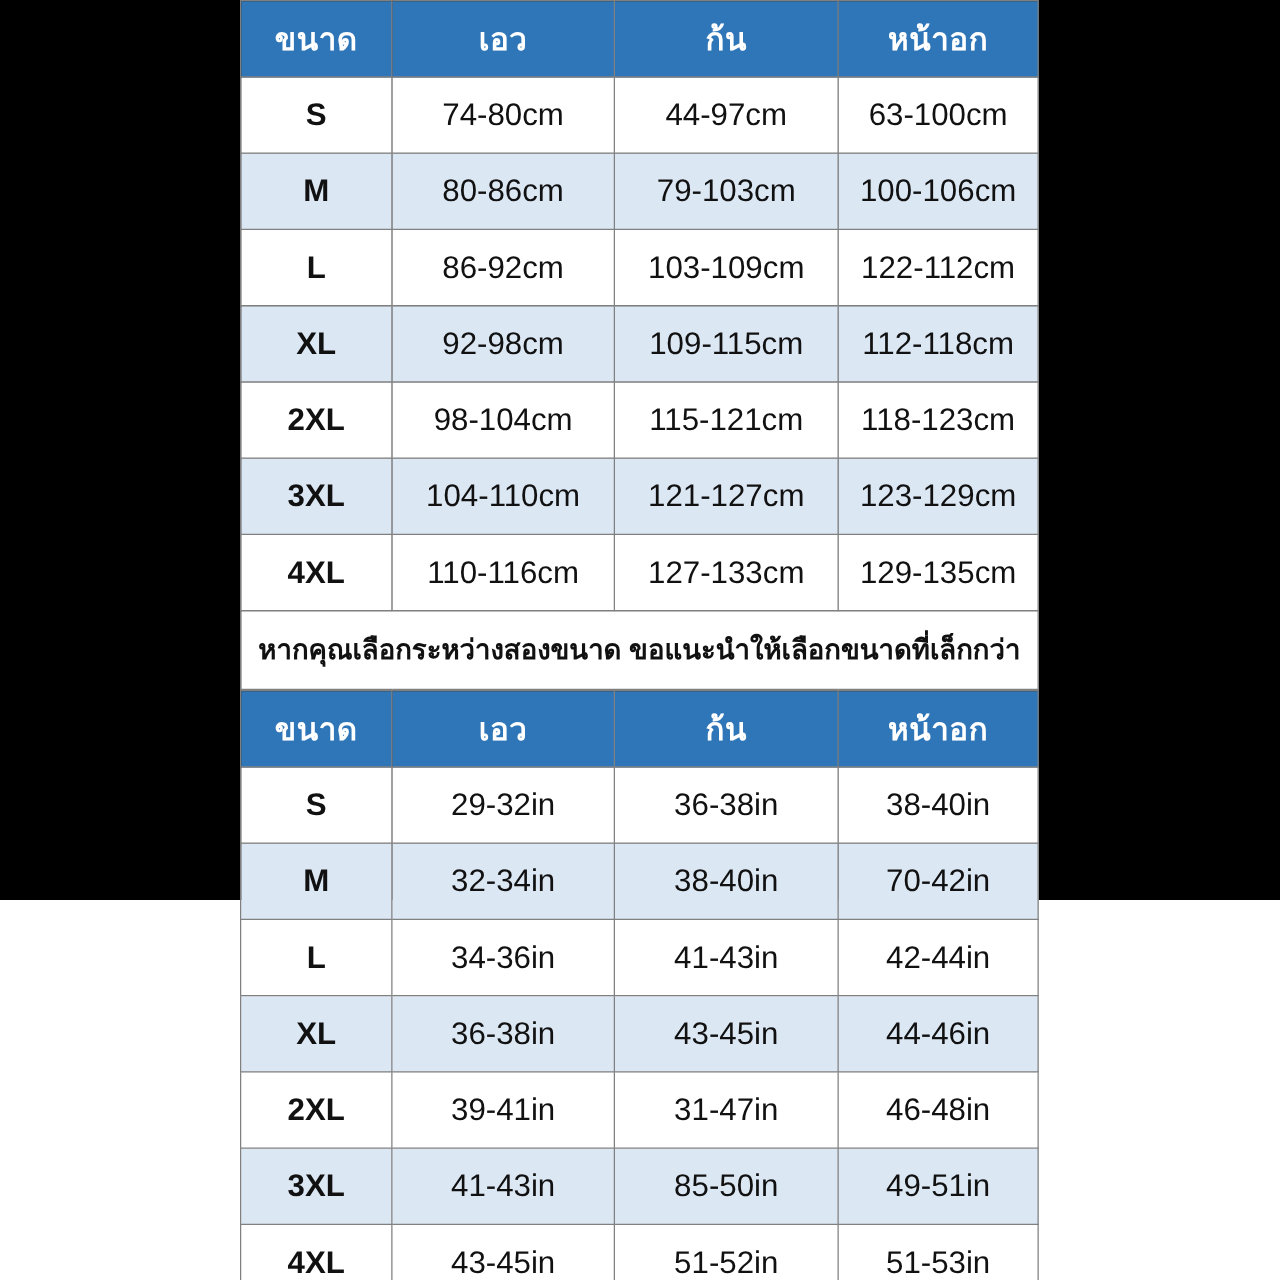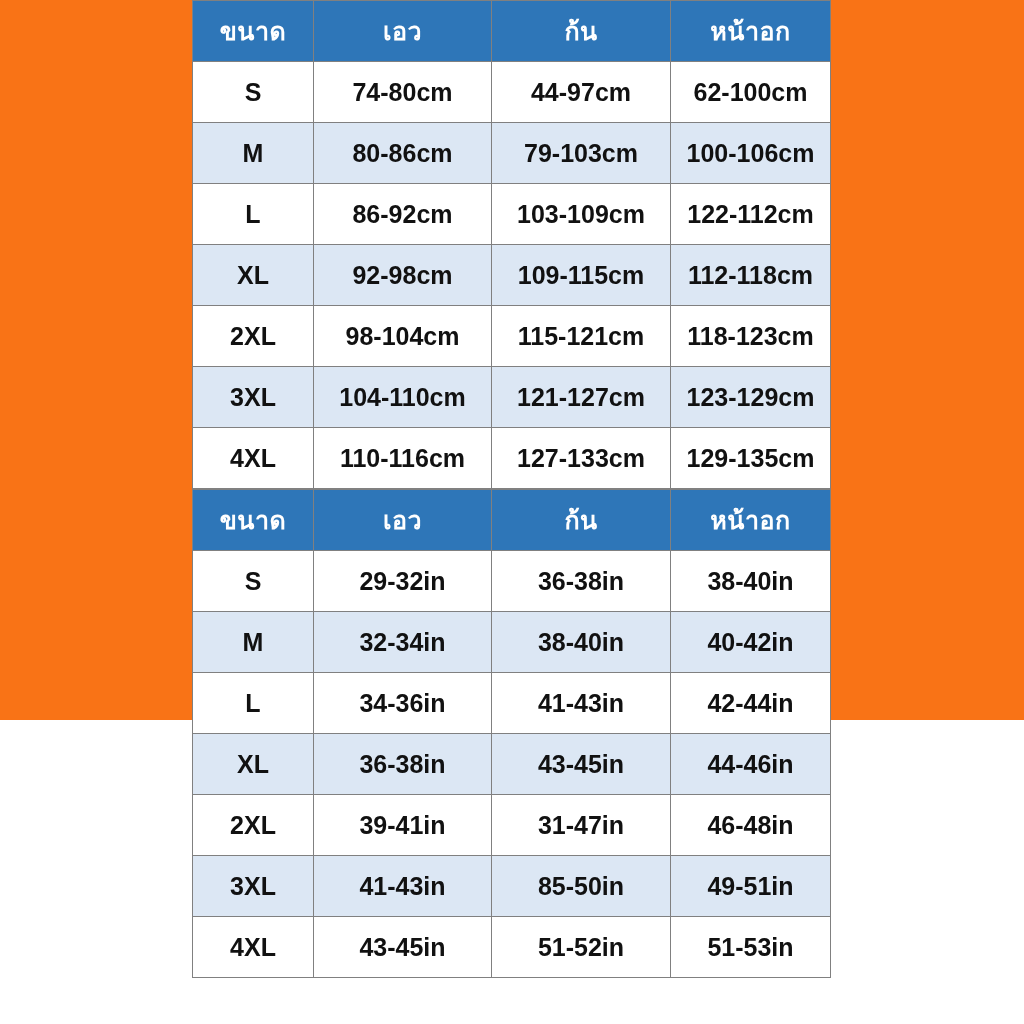--- a/index.html
+++ b/index.html
@@ -11,21 +11,21 @@
     width: 1024px;
     height: 1024px;
     font-family: "Liberation Sans", "DejaVu Sans", sans-serif;
     overflow: hidden;
   }
 
   .page {
     position: relative;
     width: 1024px;
     height: 720px;
-    background: #f97316;
+    background: #000000;
   }
 
   .chart-stack {
     position: absolute;
     left: 192px;
     top: 0px;
     width: 638px;
   }
 
   table.size-table {
@@ -53,21 +53,21 @@
     height: 60px;
     font-size: 25px;
     font-weight: 700;
     border: 1px solid #1b4b78;
     letter-spacing: 0.5px;
   }
 
   tbody td {
     height: 60px;
     font-size: 25px;
-    font-weight: 700;
+    font-weight: 400;
     color: #111111;
     background: #ffffff;
   }
 
   tbody tr.alt td {
     background: #DCE7F4;
   }
 
   td.col-size { font-weight: 600; }
 
@@ -104,21 +104,21 @@
           <th>เอว</th>
           <th>ก้น</th>
           <th>หน้าอก</th>
         </tr>
       </thead>
       <tbody>
         <tr>
           <td class="col-size">S</td>
           <td class="col-waist">74-80cm</td>
           <td class="col-hip">44-97cm</td>
-          <td class="col-chest">62-100cm</td>
+          <td class="col-chest">63-100cm</td>
         </tr>
         <tr class="alt">
           <td class="col-size">M</td>
           <td class="col-waist">80-86cm</td>
           <td class="col-hip">79-103cm</td>
           <td class="col-chest">100-106cm</td>
         </tr>
         <tr>
           <td class="col-size">L</td>
           <td class="col-waist">86-92cm</td>
@@ -141,20 +141,23 @@
           <td class="col-size">3XL</td>
           <td class="col-waist">104-110cm</td>
           <td class="col-hip">121-127cm</td>
           <td class="col-chest">123-129cm</td>
         </tr>
         <tr>
           <td class="col-size">4XL</td>
           <td class="col-waist">110-116cm</td>
           <td class="col-hip">127-133cm</td>
           <td class="col-chest">129-135cm</td>
+        </tr>
+        <tr class="note-row">
+          <td colspan="4">หากคุณเลือกระหว่างสองขนาด ขอแนะนำให้เลือกขนาดที่เล็กกว่า</td>
         </tr>
       </tbody>
     </table>
 
     <table class="size-table">
       <colgroup>
         <col class="c-size">
           <col class="c-waist">
           <col class="c-hip">
           <col class="c-chest">
@@ -171,21 +174,21 @@
         <tr>
           <td class="col-size">S</td>
           <td class="col-waist">29-32in</td>
           <td class="col-hip">36-38in</td>
           <td class="col-chest">38-40in</td>
         </tr>
         <tr class="alt">
           <td class="col-size">M</td>
           <td class="col-waist">32-34in</td>
           <td class="col-hip">38-40in</td>
-          <td class="col-chest">40-42in</td>
+          <td class="col-chest">70-42in</td>
         </tr>
         <tr>
           <td class="col-size">L</td>
           <td class="col-waist">34-36in</td>
           <td class="col-hip">41-43in</td>
           <td class="col-chest">42-44in</td>
         </tr>
         <tr class="alt">
           <td class="col-size">XL</td>
           <td class="col-waist">36-38in</td>

